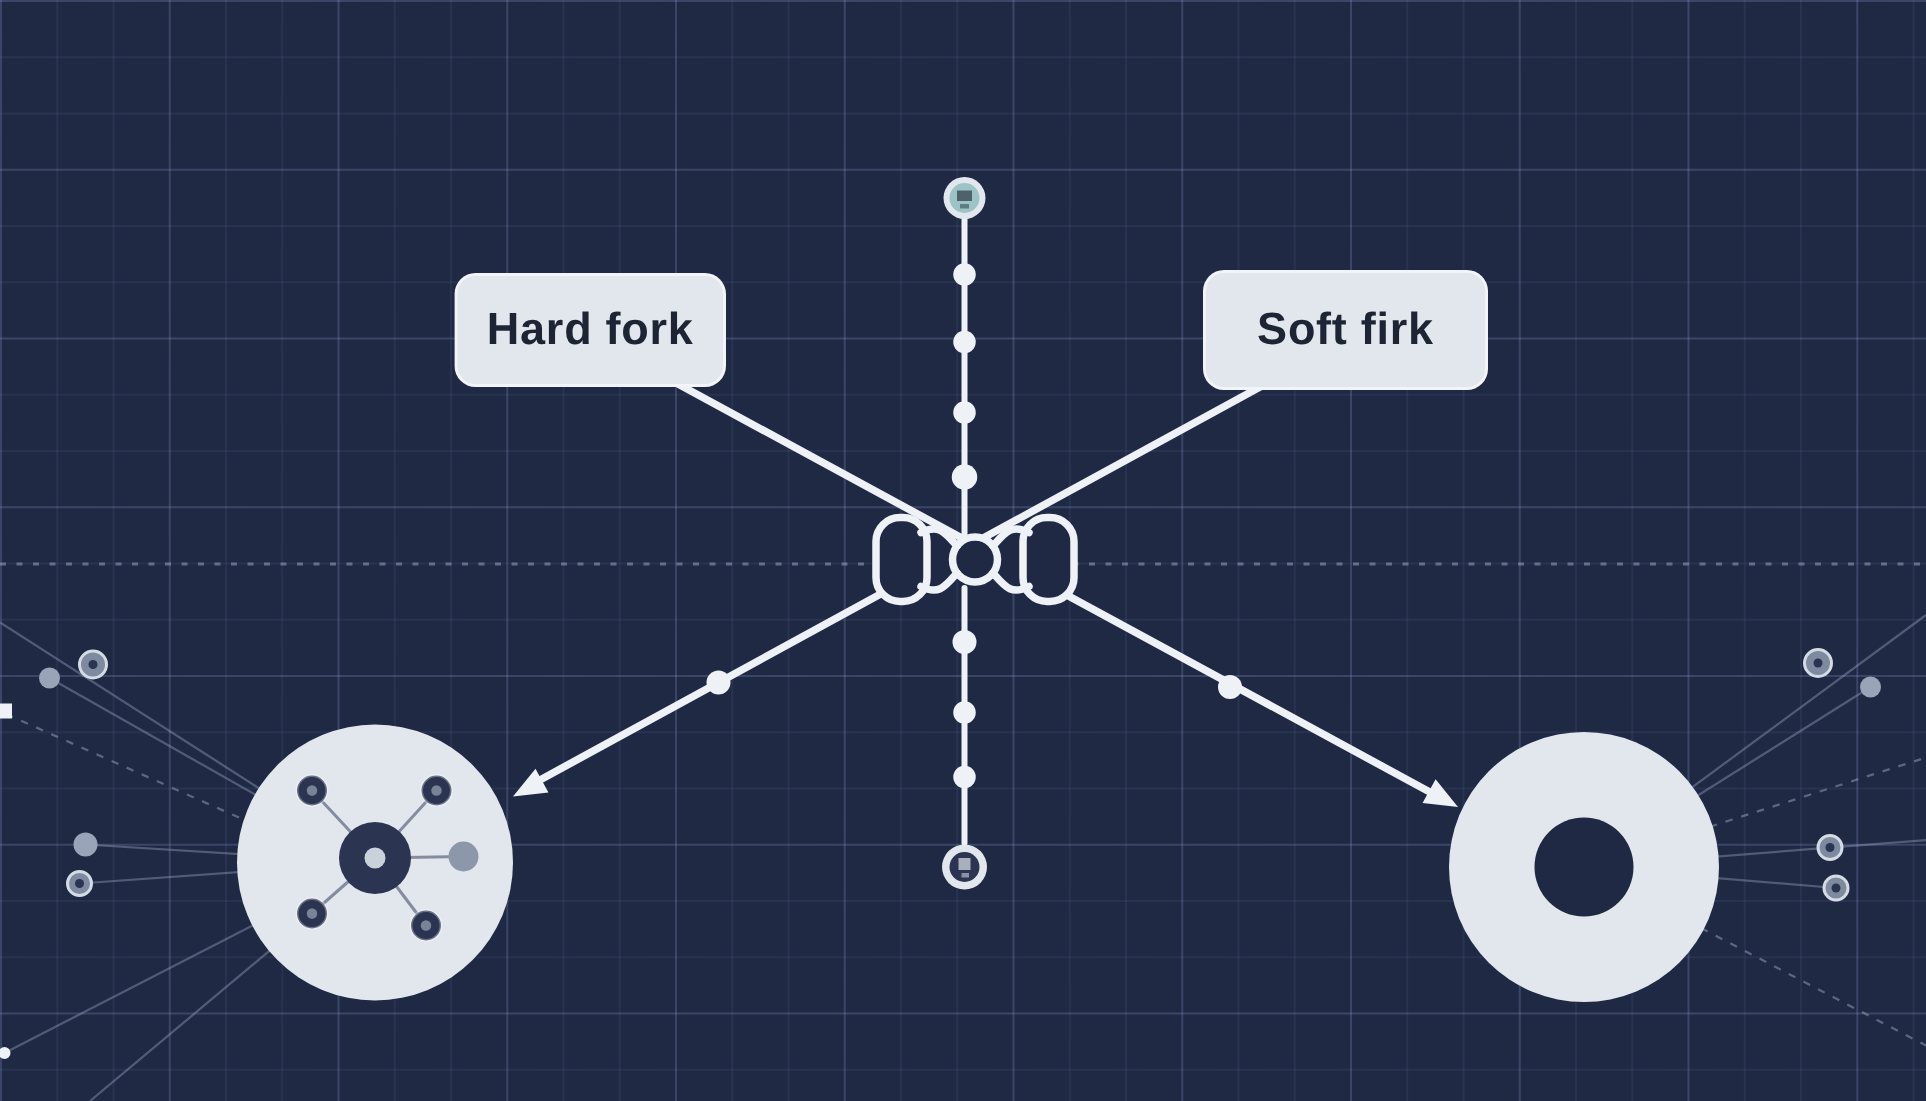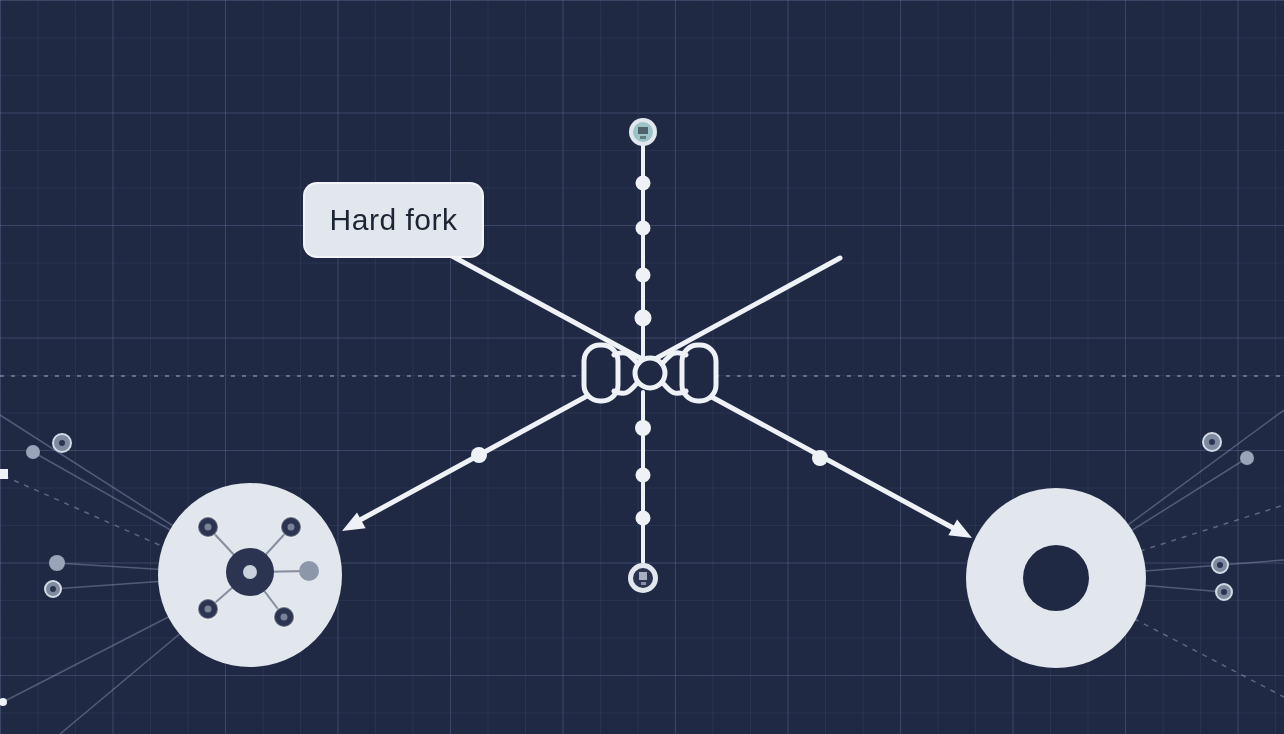--- a/index.html
+++ b/index.html
@@ -32,21 +32,21 @@
   .edgedot {fill:#9aa4b8;}
   .edgering{fill:#7e8aa0;stroke:#d4dbe4;stroke-width:2;}
 
   .label-box{
     position:absolute;
     background:var(--surface-light,#e2e7ee);
     border:2px solid rgba(255,255,255,0.55);
     border-radius:14px;
     display:flex;align-items:center;justify-content:center;
     color:var(--text-dark,#1d2534);
-    font-size:30px;font-weight:400;letter-spacing:.5px;
+    font-size:30px;font-weight:700;letter-spacing:.5px;
     box-sizing:border-box;
   }
   #hard-fork-label{left:303px;top:182px;width:181px;height:76px;}
   #soft-fork-label{left:802px;top:180px;width:190px;height:80px;}
 </style>
 </head>
 <body>
 
 <div class="stage">
 
@@ -174,14 +174,17 @@
     <g>
       <circle cx="1056" cy="578" r="90" class="light"></circle>
       <circle cx="1056" cy="578" r="33" class="bgfill"></circle>
     </g>
   </svg>
 
   <div class="label-box" id="hard-fork-label">
     <span>Hard fork</span>
   </div>
 
+  <div class="label-box" id="soft-fork-label">
+    <span>Soft firk</span>
+  </div>
 
 </div>
 
 </body></html>

